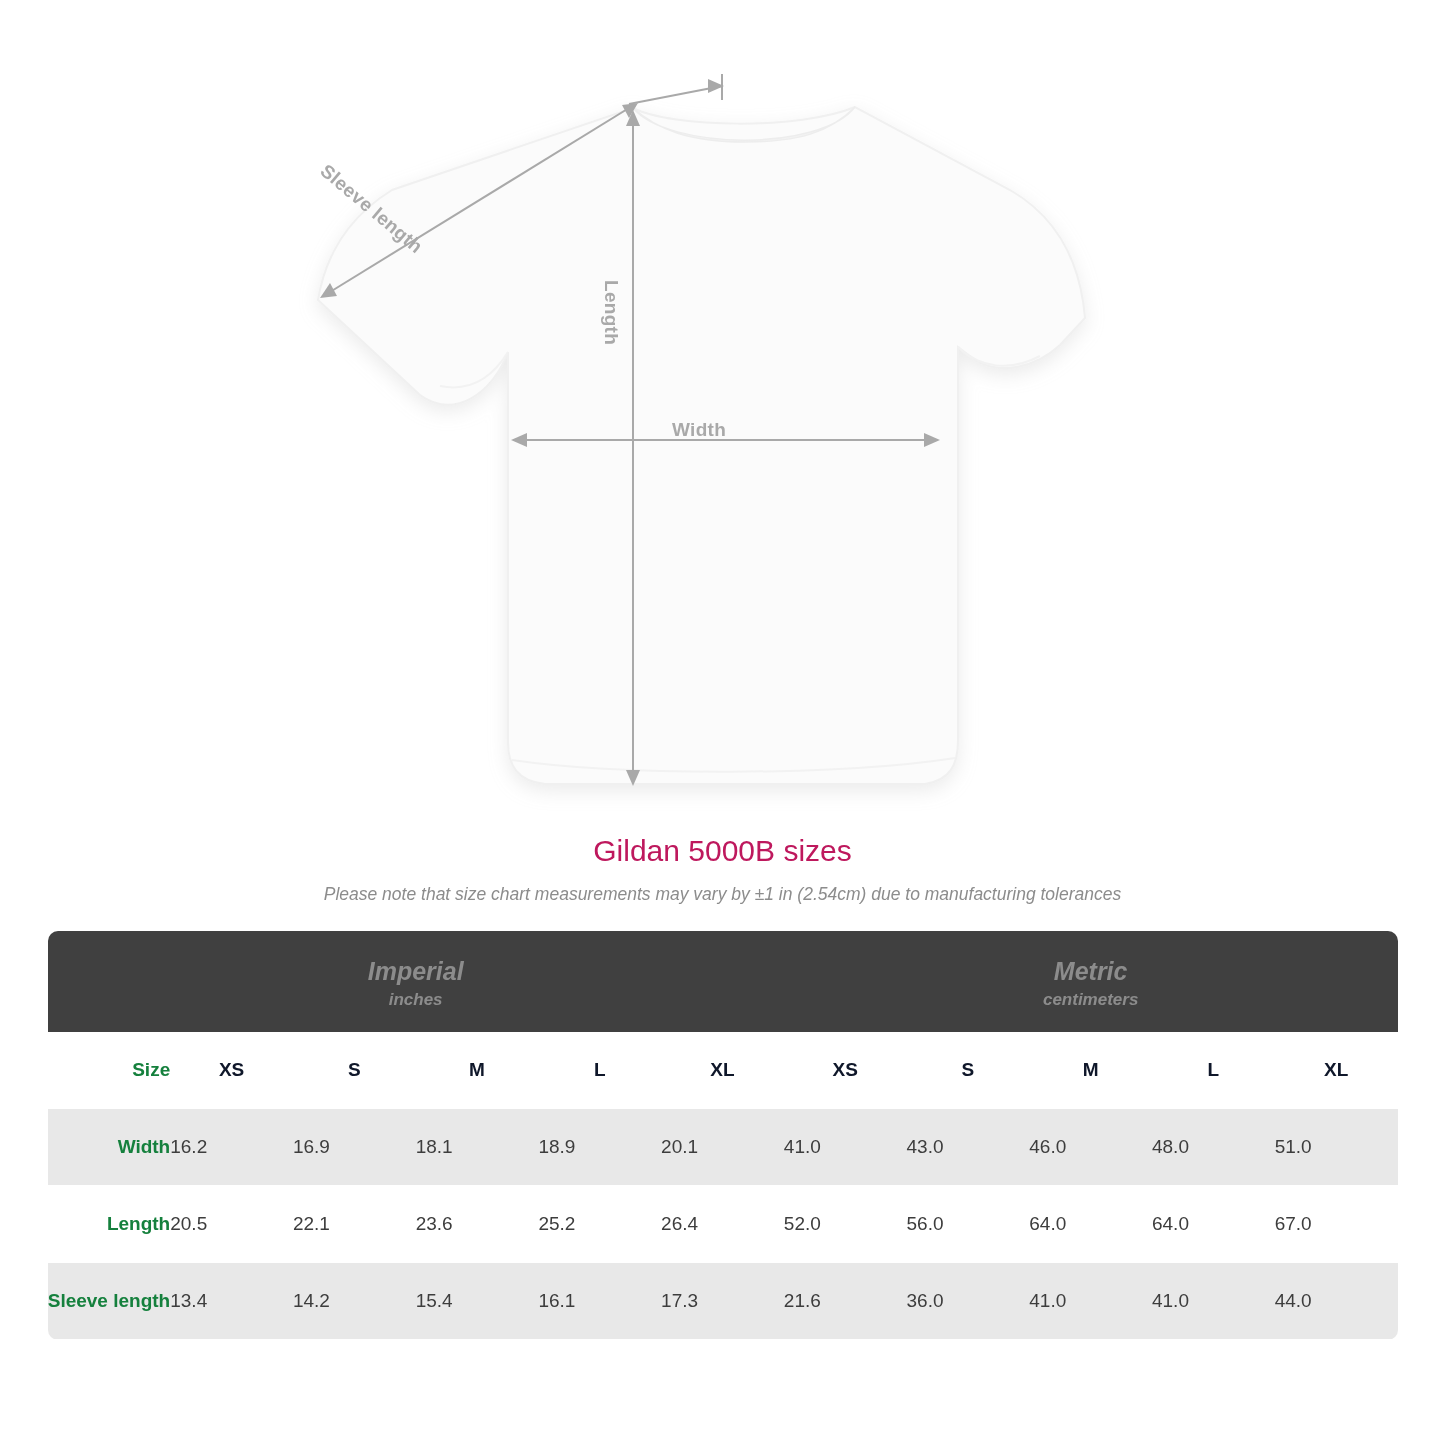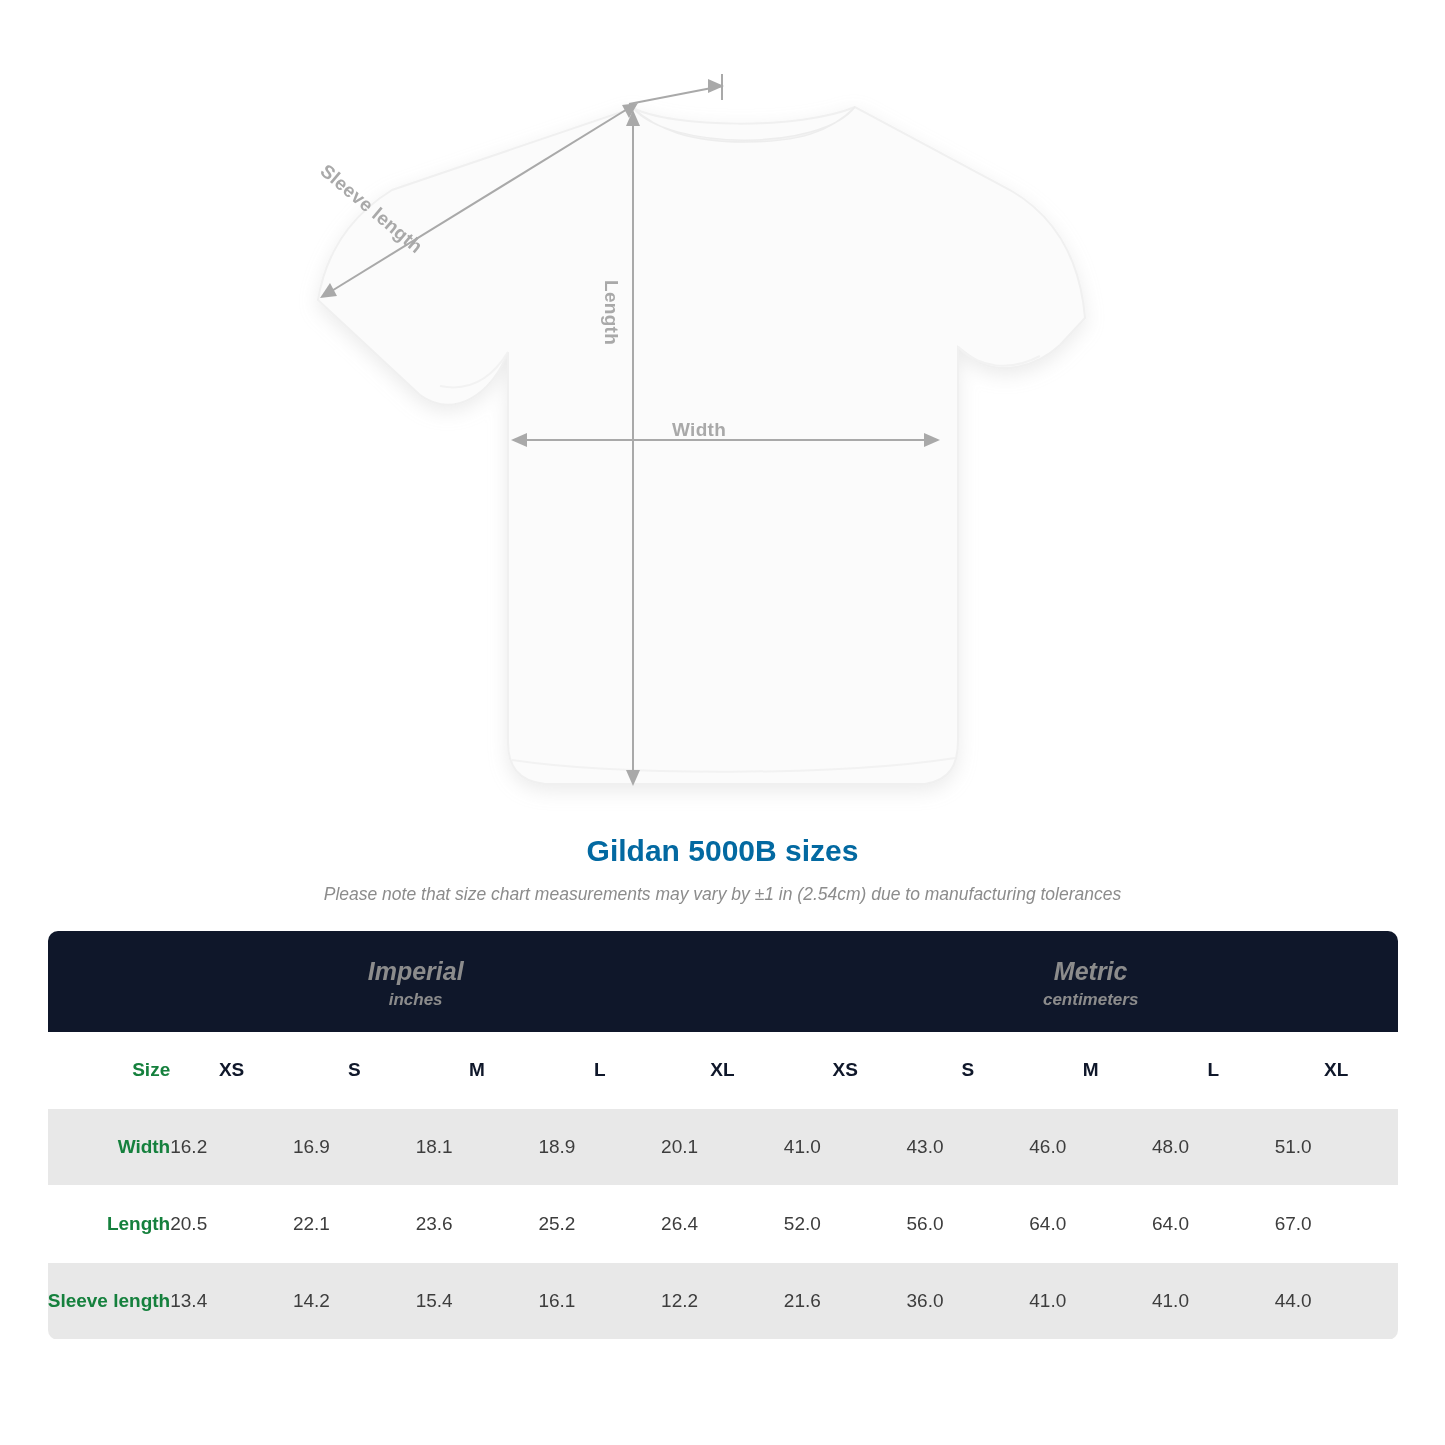--- a/index.html
+++ b/index.html
@@ -58,22 +58,22 @@
     transform-origin: left top;
   }
 
   
   .title-block {
     text-align: center;
     margin-top: 4px;
   }
   .chart-title {
     font-size: 30px;
-    font-weight: bold;
-    color: #0369a1;
+    font-weight: normal;
+    color: #be185d;
     margin: 0;
   }
   .chart-note {
     font-size: 17.5px;
     font-style: italic;
     color: #8c8c8c;
     margin-top: 16px;
   }
 
   
@@ -82,21 +82,21 @@
     width: 1350px;
   }
   table.size-table {
     width: 100%;
     border-collapse: collapse;
     table-layout: fixed;
     border-radius: 10px;
     overflow: hidden;
   }
   table.size-table tr.unit-row th {
-    background: #0f172a;
+    background: #404040;
     padding: 26px 0 22px 0;
     border: none;
   }
   .unit-name {
     font-size: 25px;
     font-style: italic;
     font-weight: bold;
     color: #8c8c8c;
     line-height: 1.15;
   }
@@ -267,21 +267,21 @@
         <td>64.0</td>
         <td>67.0</td>
       </tr>
 
       <tr class="data-row row-even">
         <th class="row-head">Sleeve length</th>
         <td>13.4</td>
         <td>14.2</td>
         <td>15.4</td>
         <td>16.1</td>
-        <td>12.2</td>
+        <td>17.3</td>
         <td>21.6</td>
         <td>36.0</td>
         <td>41.0</td>
         <td>41.0</td>
         <td>44.0</td>
       </tr>
     </tbody>
       </table>
   </div>
 

